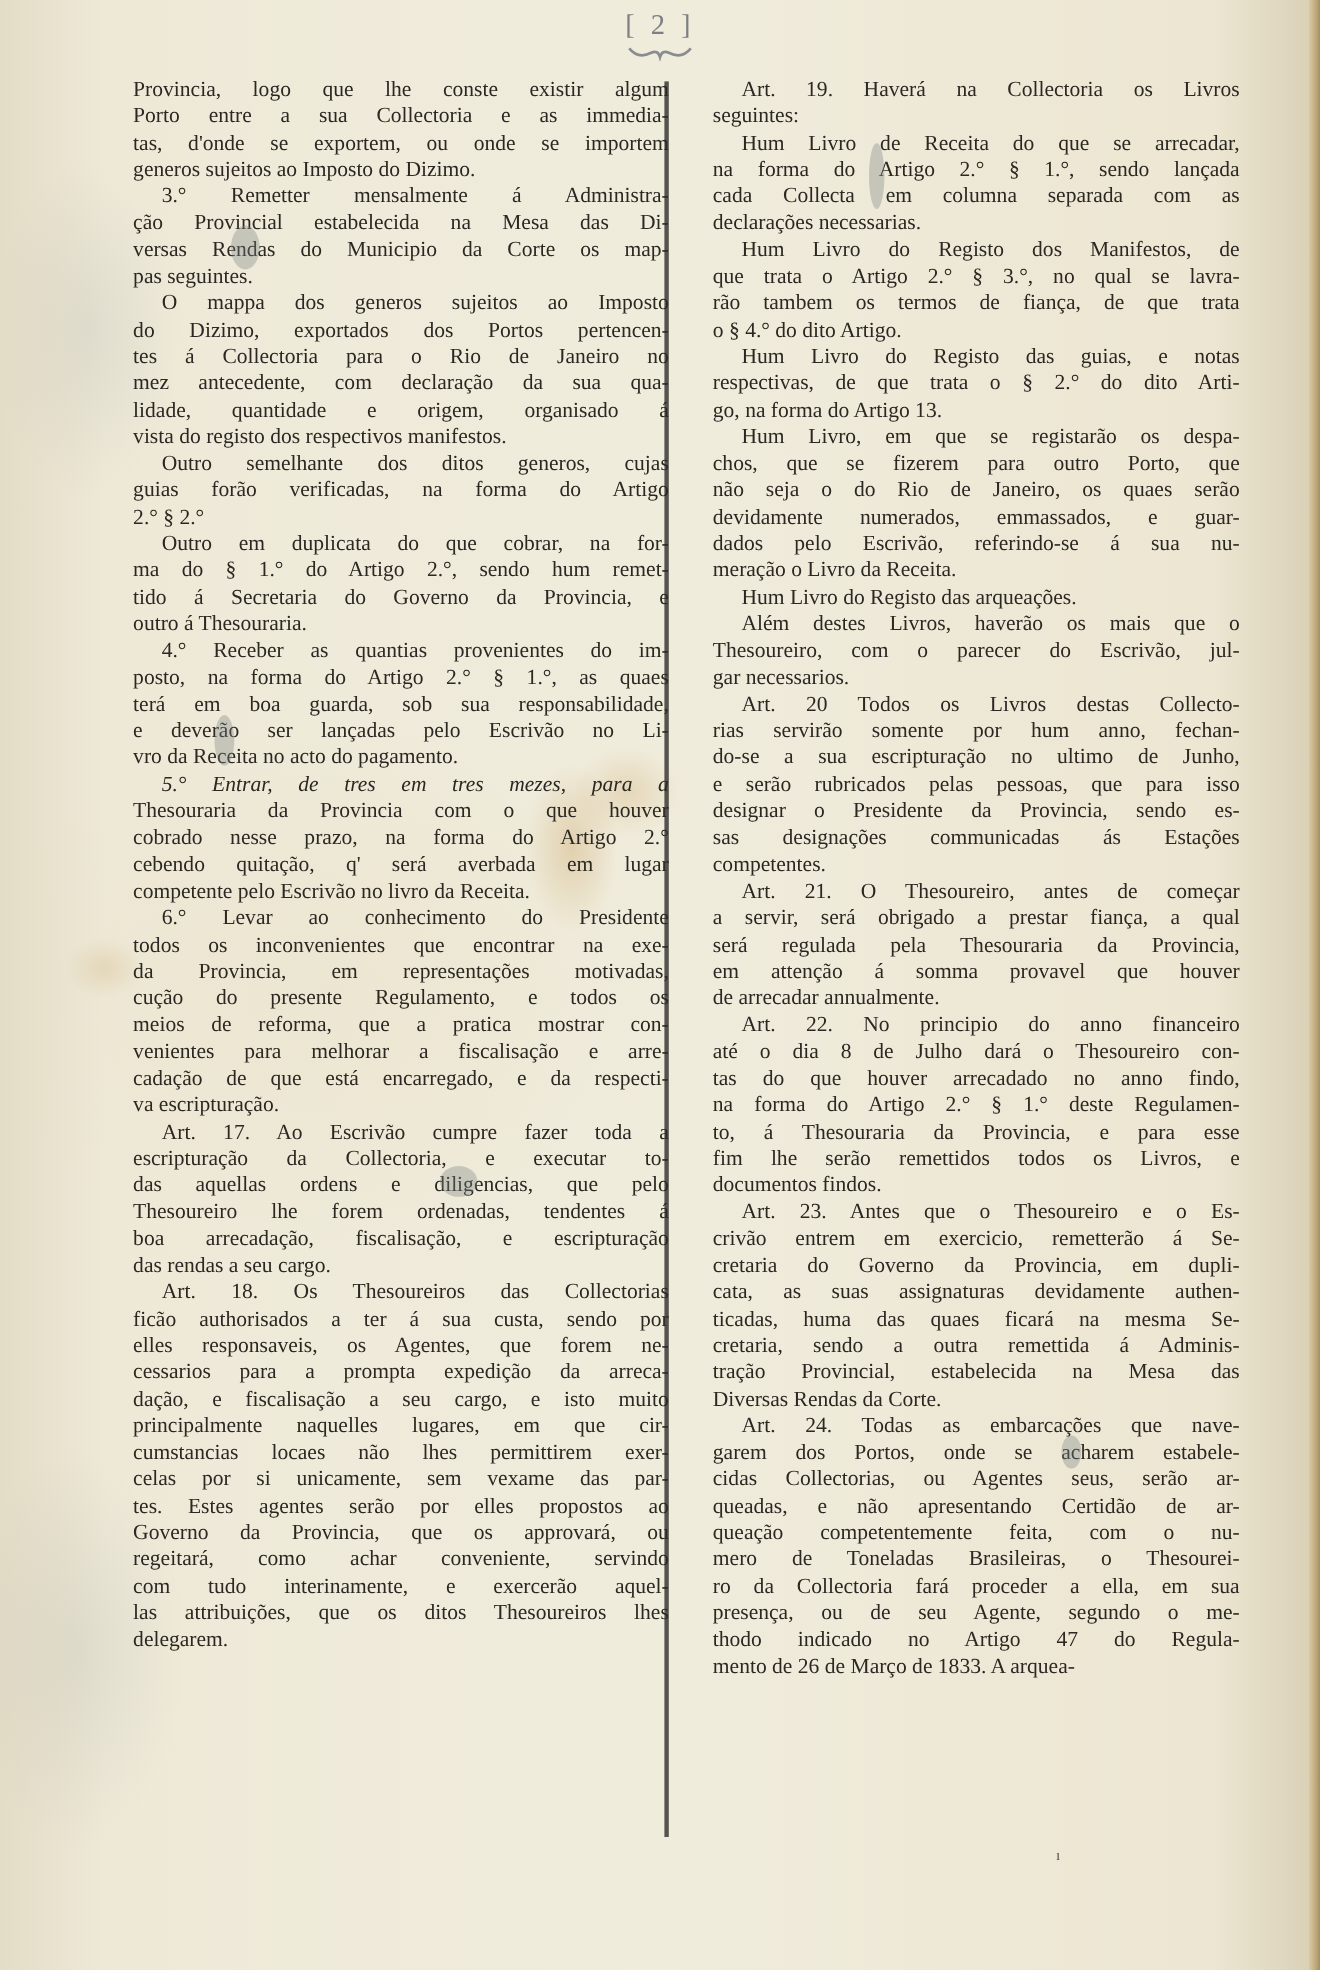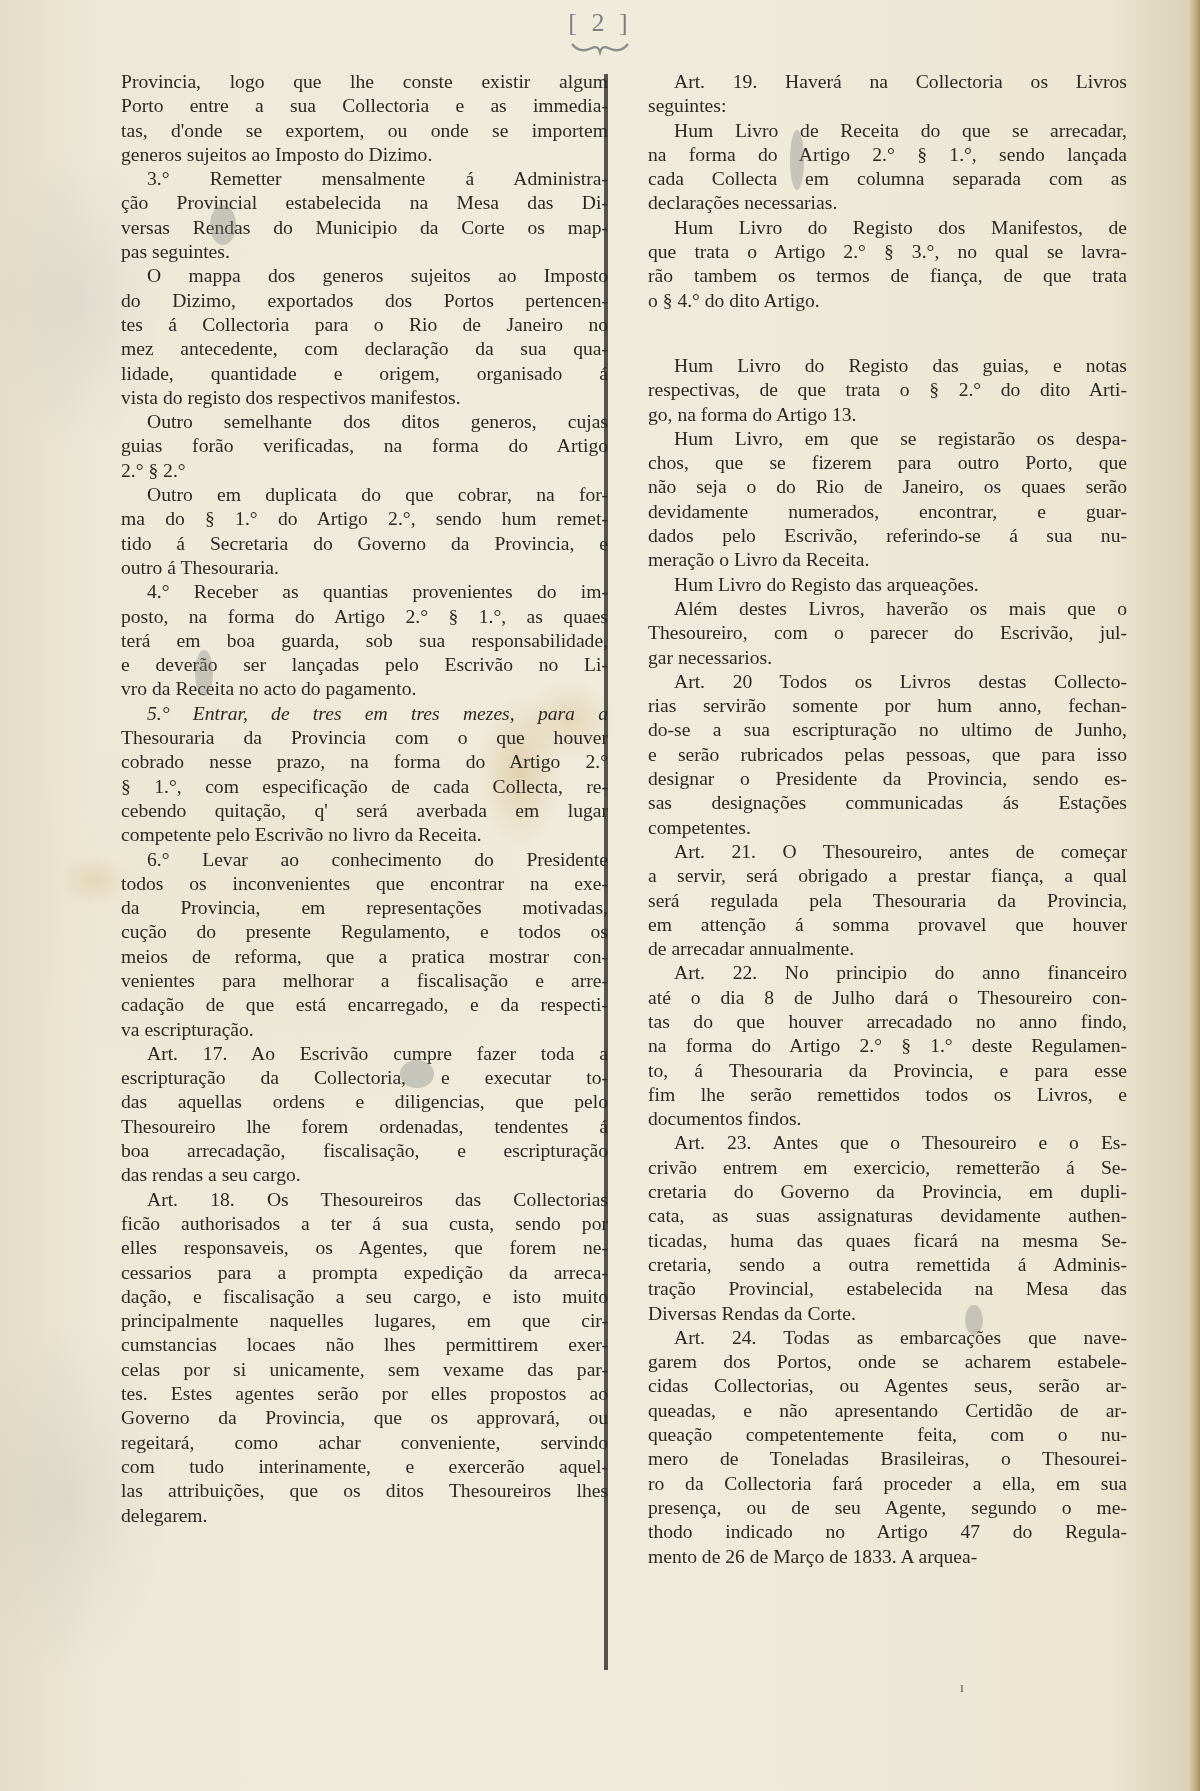--- a/index.html
+++ b/index.html
@@ -112,21 +112,20 @@
         <span class="line" style="padding-left: 26px;">4.° Receber as quantias provenientes do im-</span>
         <span class="line">posto, na forma do Artigo 2.° § 1.°, as quaes</span>
         <span class="line">terá em boa guarda, sob sua responsabilidade,</span>
         <span class="line">e deverão ser lançadas pelo Escrivão no Li-</span>
         <span class="line last">vro da Receita no acto do pagamento.</span>
       </div>
       <div class="para">
         <span class="line" style="padding-left: 26px; font-style: italic;">5.° Entrar, de tres em tres mezes, para a</span>
         <span class="line">Thesouraria da Provincia com o que houver</span>
         <span class="line">cobrado nesse prazo, na forma do Artigo 2.°</span>
-        <span class="line">§ 1.°, com especificação de cada Collecta, re-</span>
         <span class="line">cebendo quitação, q' será averbada em lugar</span>
         <span class="line last">competente pelo Escrivão no livro da Receita.</span>
       </div>
       <div class="para">
         <span class="line" style="padding-left: 26px;">6.° Levar ao conhecimento do Presidente</span>
         <span class="line">todos os inconvenientes que encontrar na exe-</span>
         <span class="line">da Provincia, em representações motivadas,</span>
         <span class="line">cução do presente Regulamento, e todos os</span>
         <span class="line">meios de reforma, que a pratica mostrar con-</span>
         <span class="line">venientes para melhorar a fiscalisação e arre-</span>
@@ -169,29 +168,29 @@
         <span class="line">cada Collecta em columna separada com as</span>
         <span class="line last">declarações necessarias.</span>
       </div>
       <div class="para">
         <span class="line" style="padding-left: 26px;">Hum Livro do Registo dos Manifestos, de</span>
         <span class="line">que trata o Artigo 2.° § 3.°, no qual se lavra-</span>
         <span class="line">rão tambem os termos de fiança, de que trata</span>
         <span class="line last">o § 4.° do dito Artigo.</span>
       </div>
       <div class="para">
-        <span class="line" style="padding-left: 26px; margin-top: 41px;">Hum Livro do Registo das guias, e notas</span>
+        <span class="line" style="padding-left: 26px;">Hum Livro do Registo das guias, e notas</span>
         <span class="line">respectivas, de que trata o § 2.° do dito Arti-</span>
         <span class="line last">go, na forma do Artigo 13.</span>
       </div>
       <div class="para">
         <span class="line" style="padding-left: 26px;">Hum Livro, em que se registarão os despa-</span>
         <span class="line">chos, que se fizerem para outro Porto, que</span>
         <span class="line">não seja o do Rio de Janeiro, os quaes serão</span>
-        <span class="line">devidamente numerados, encontrar, e guar-</span>
+        <span class="line">devidamente numerados, emmassados, e guar-</span>
         <span class="line">dados pelo Escrivão, referindo-se á sua nu-</span>
         <span class="line last">meração o Livro da Receita.</span>
       </div>
       <div class="para">
         <span class="line last" style="padding-left: 26px;">Hum Livro do Registo das arqueações.</span>
       </div>
       <div class="para">
         <span class="line" style="padding-left: 26px;">Além destes Livros, haverão os mais que o</span>
         <span class="line">Thesoureiro, com o parecer do Escrivão, jul-</span>
         <span class="line last">gar necessarios.</span>

